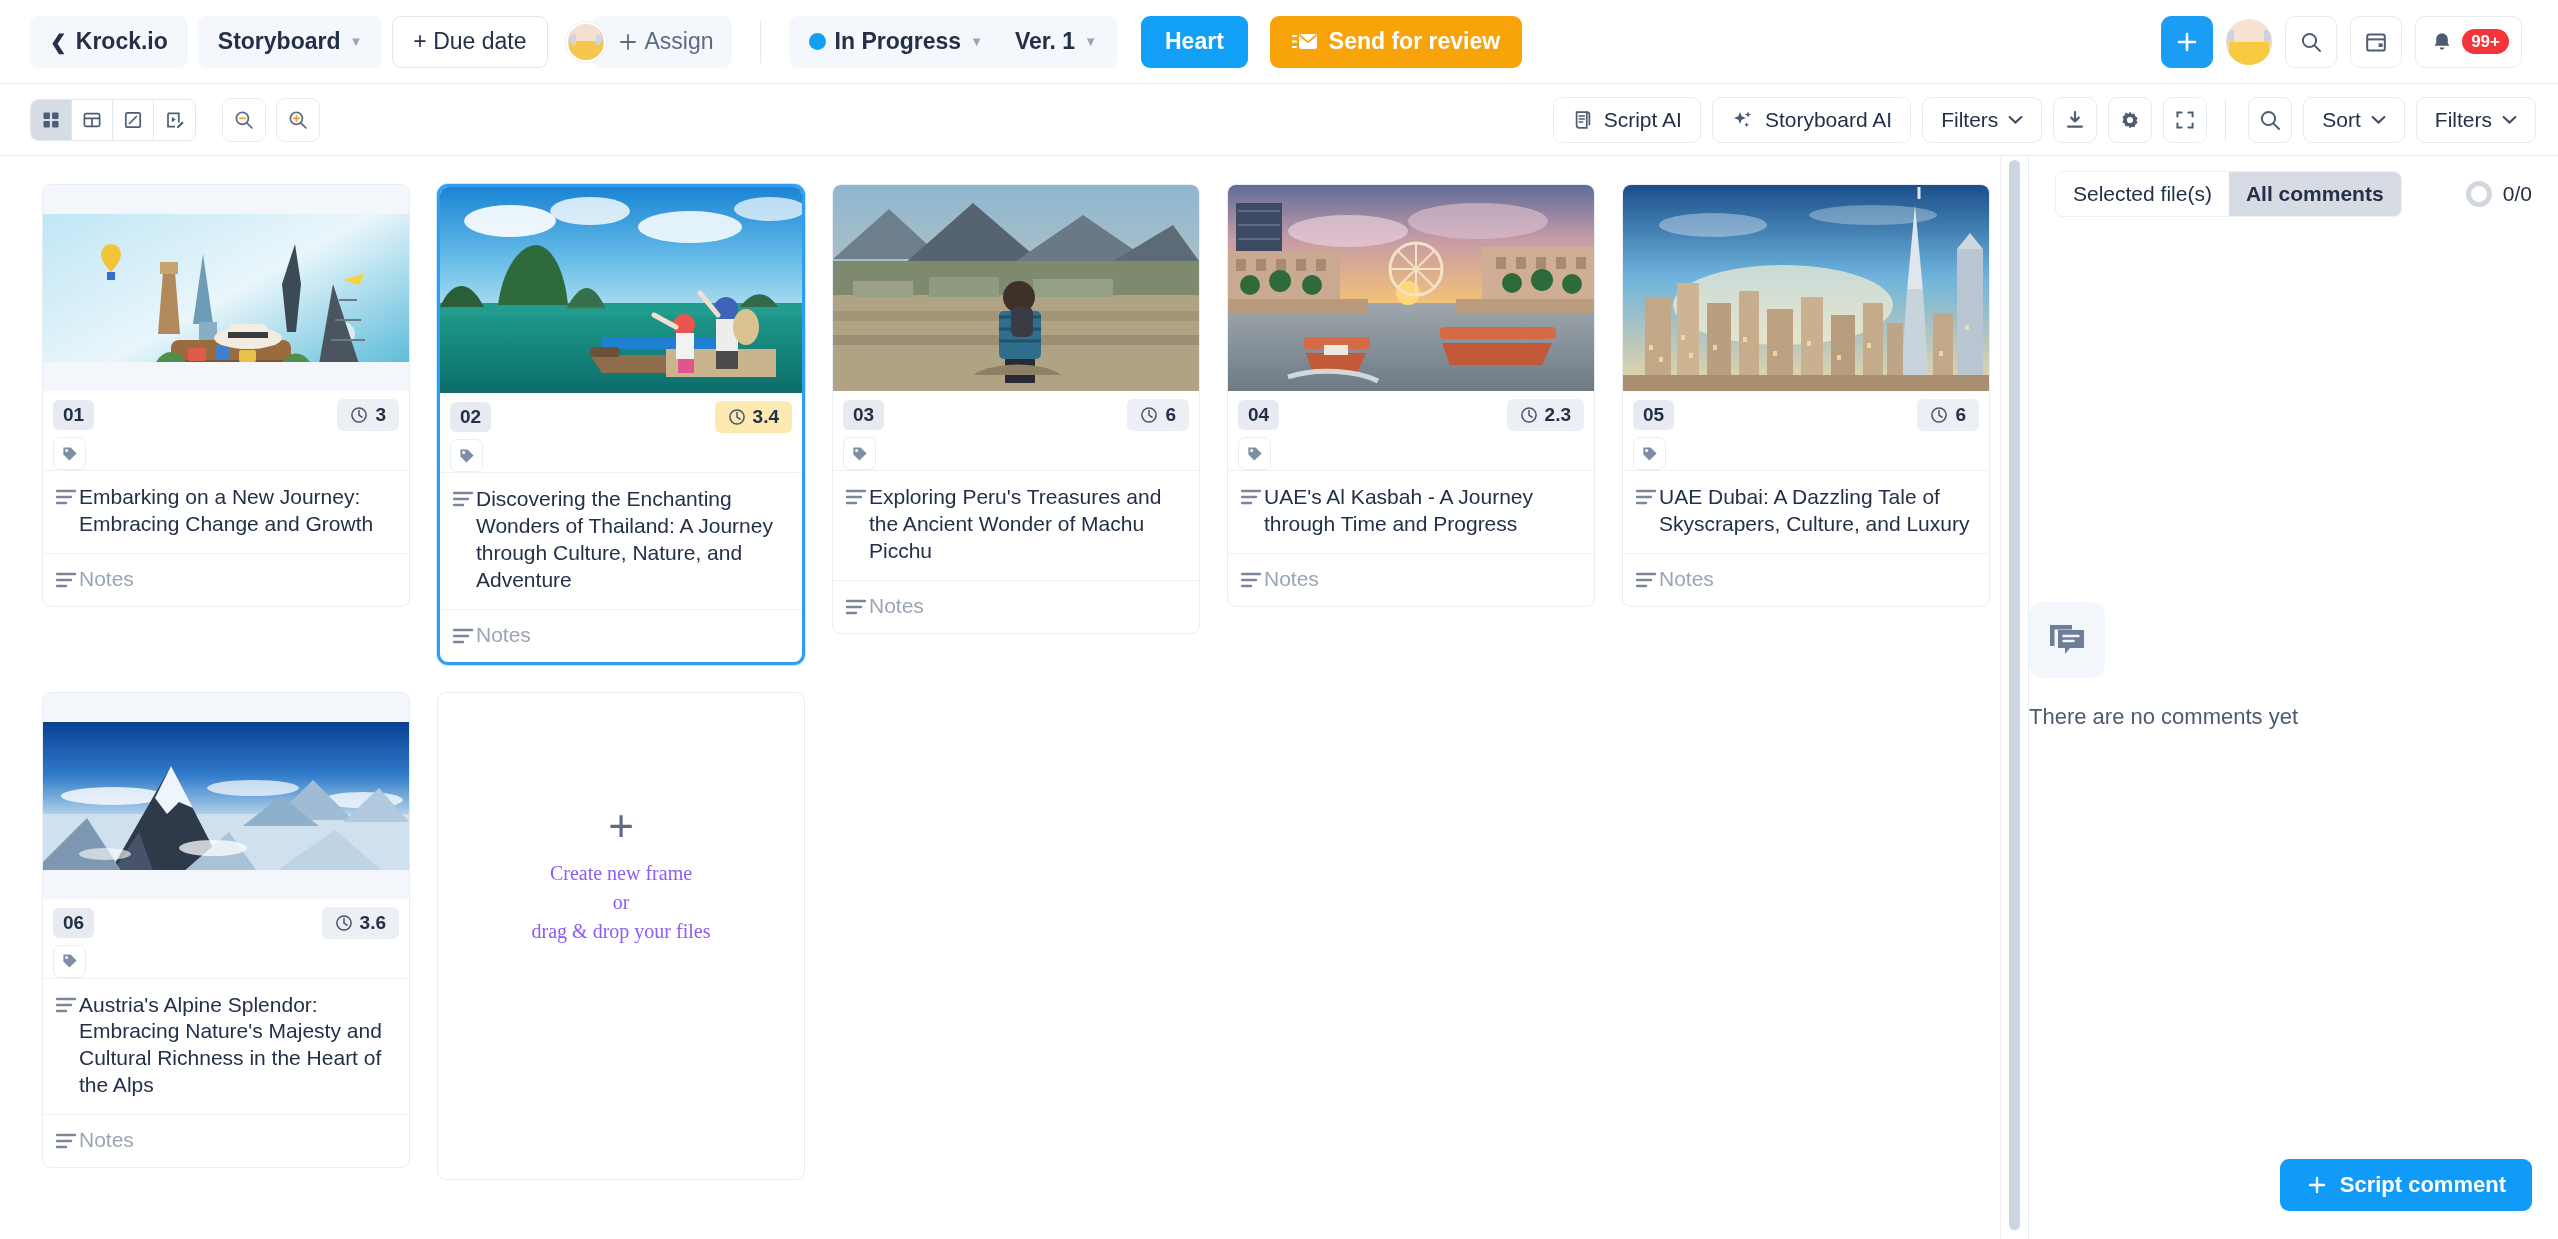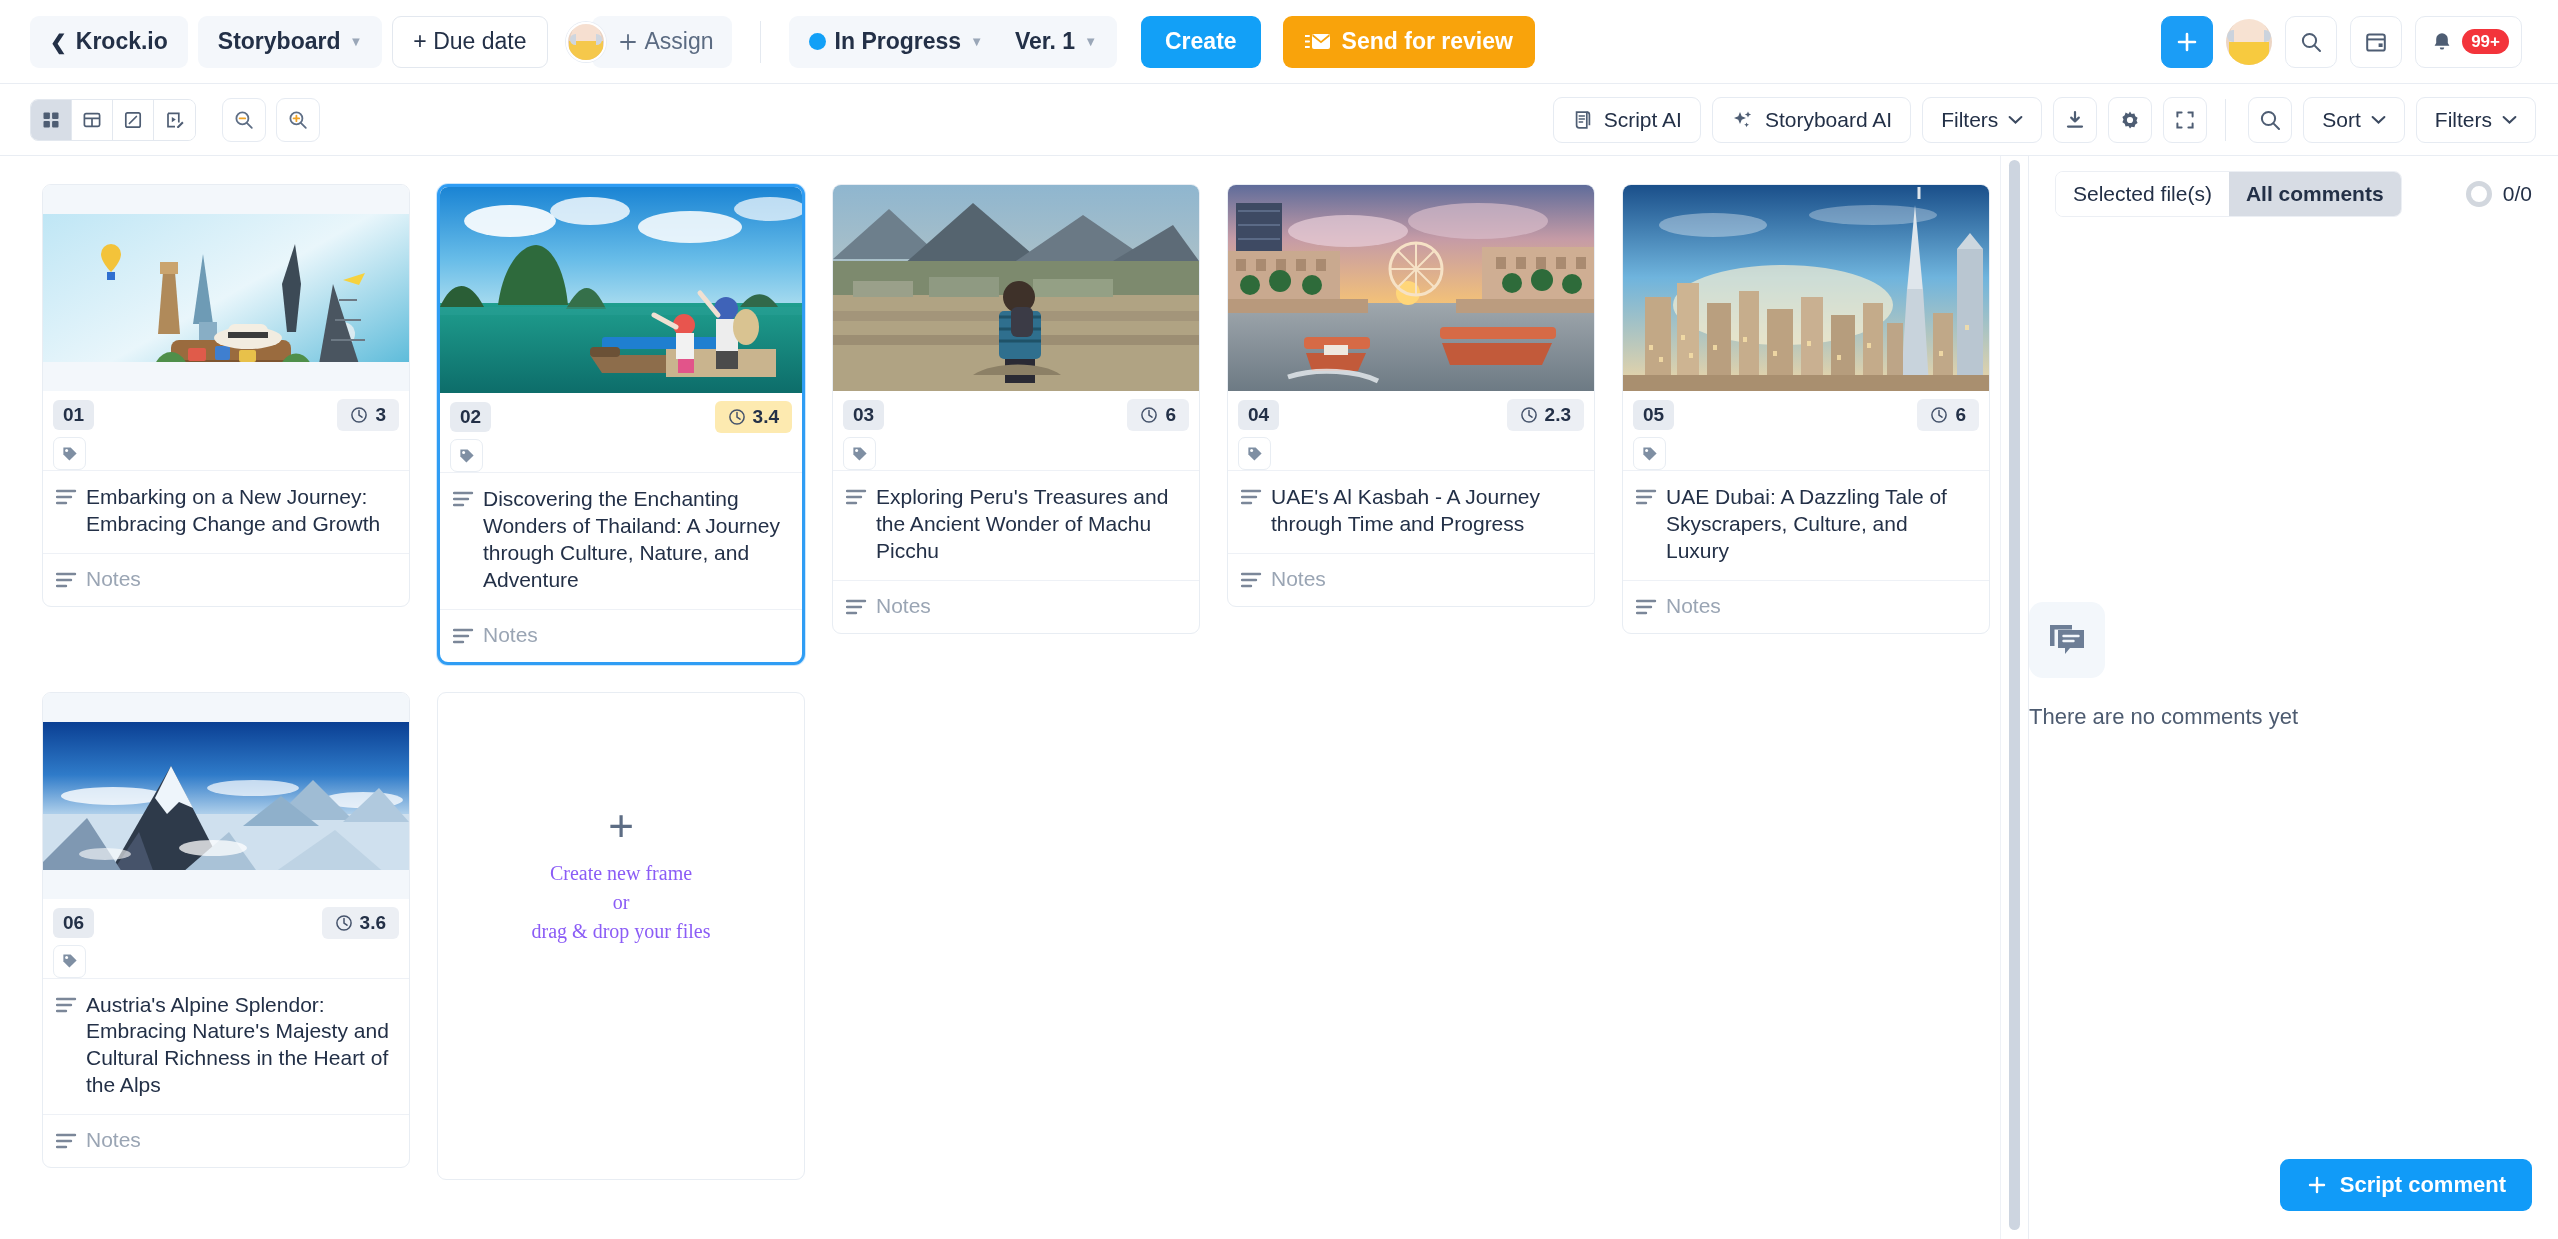--- a/index.html
+++ b/index.html
@@ -177,21 +177,21 @@
     background: #eceff4; border-radius: 6px; padding: 5px 13px;
     font-size: 19px; font-weight: 700; color: #233047;
   }
   .dur.warn { background: #fdeab0; }
   .tagbtn {
     width: 33px; height: 33px; margin-top: 6px;
     border: 1px solid #e8edf3; border-radius: 7px; background: #fff;
     display: flex; align-items: center; justify-content: center;
   }
   .textrow {
-    display: flex; gap: 8px; padding: 13px 15px 15px 13px;
+    display: flex; gap: 1px; padding: 13px 15px 15px 13px;
     border-bottom: 1px solid #eef1f6;
   }
   .textrow:last-child { border-bottom: none; }
   .title-txt {
     font-size: 21px; line-height: 1.28; color: #233047;
   }
   .notes-txt { font-size: 21px; color: #9aa5b4; }
   .lines-ic { flex: 0 0 auto; margin-top: 4px; }
 
   
@@ -285,21 +285,21 @@
         <span>In Progress</span>
         <span class="caret">▼</span>
       </div>
       <div class="status-item">
         <span>Ver. 1</span>
         <span class="caret">▼</span>
       </div>
     </div>
 
     <div class="btn-share">
-      <span>Create</span>
+      <span>Heart</span>
     </div>
 
     <div class="btn-review">
       <svg width="26" height="22" viewBox="0 0 26 22">
         <rect x="7" y="3" width="18" height="15" rx="2" fill="#fff"></rect>
         <path d="M7.6 4.2 16 11.2l8.4-7" stroke="#f9a30b" stroke-width="1.8" fill="none"></path>
         <path d="M0 5h4M0 10.5h4M0 16h4" stroke="#fff" stroke-width="2" stroke-linecap="round"></path>
       </svg>
       <span>Send for review</span>
     </div>

